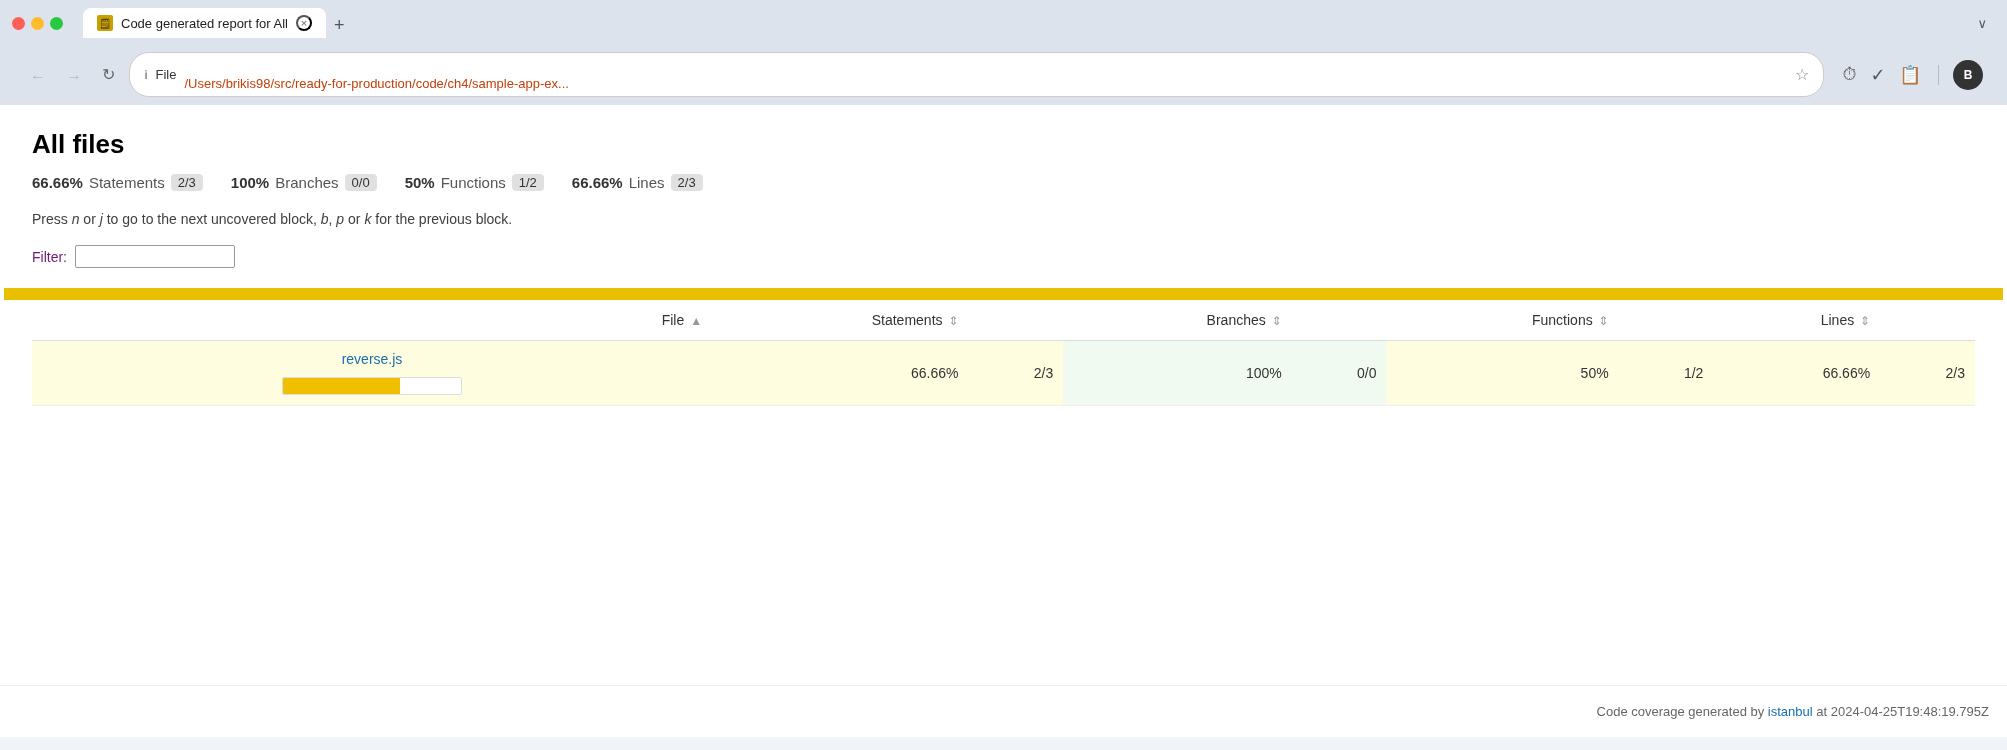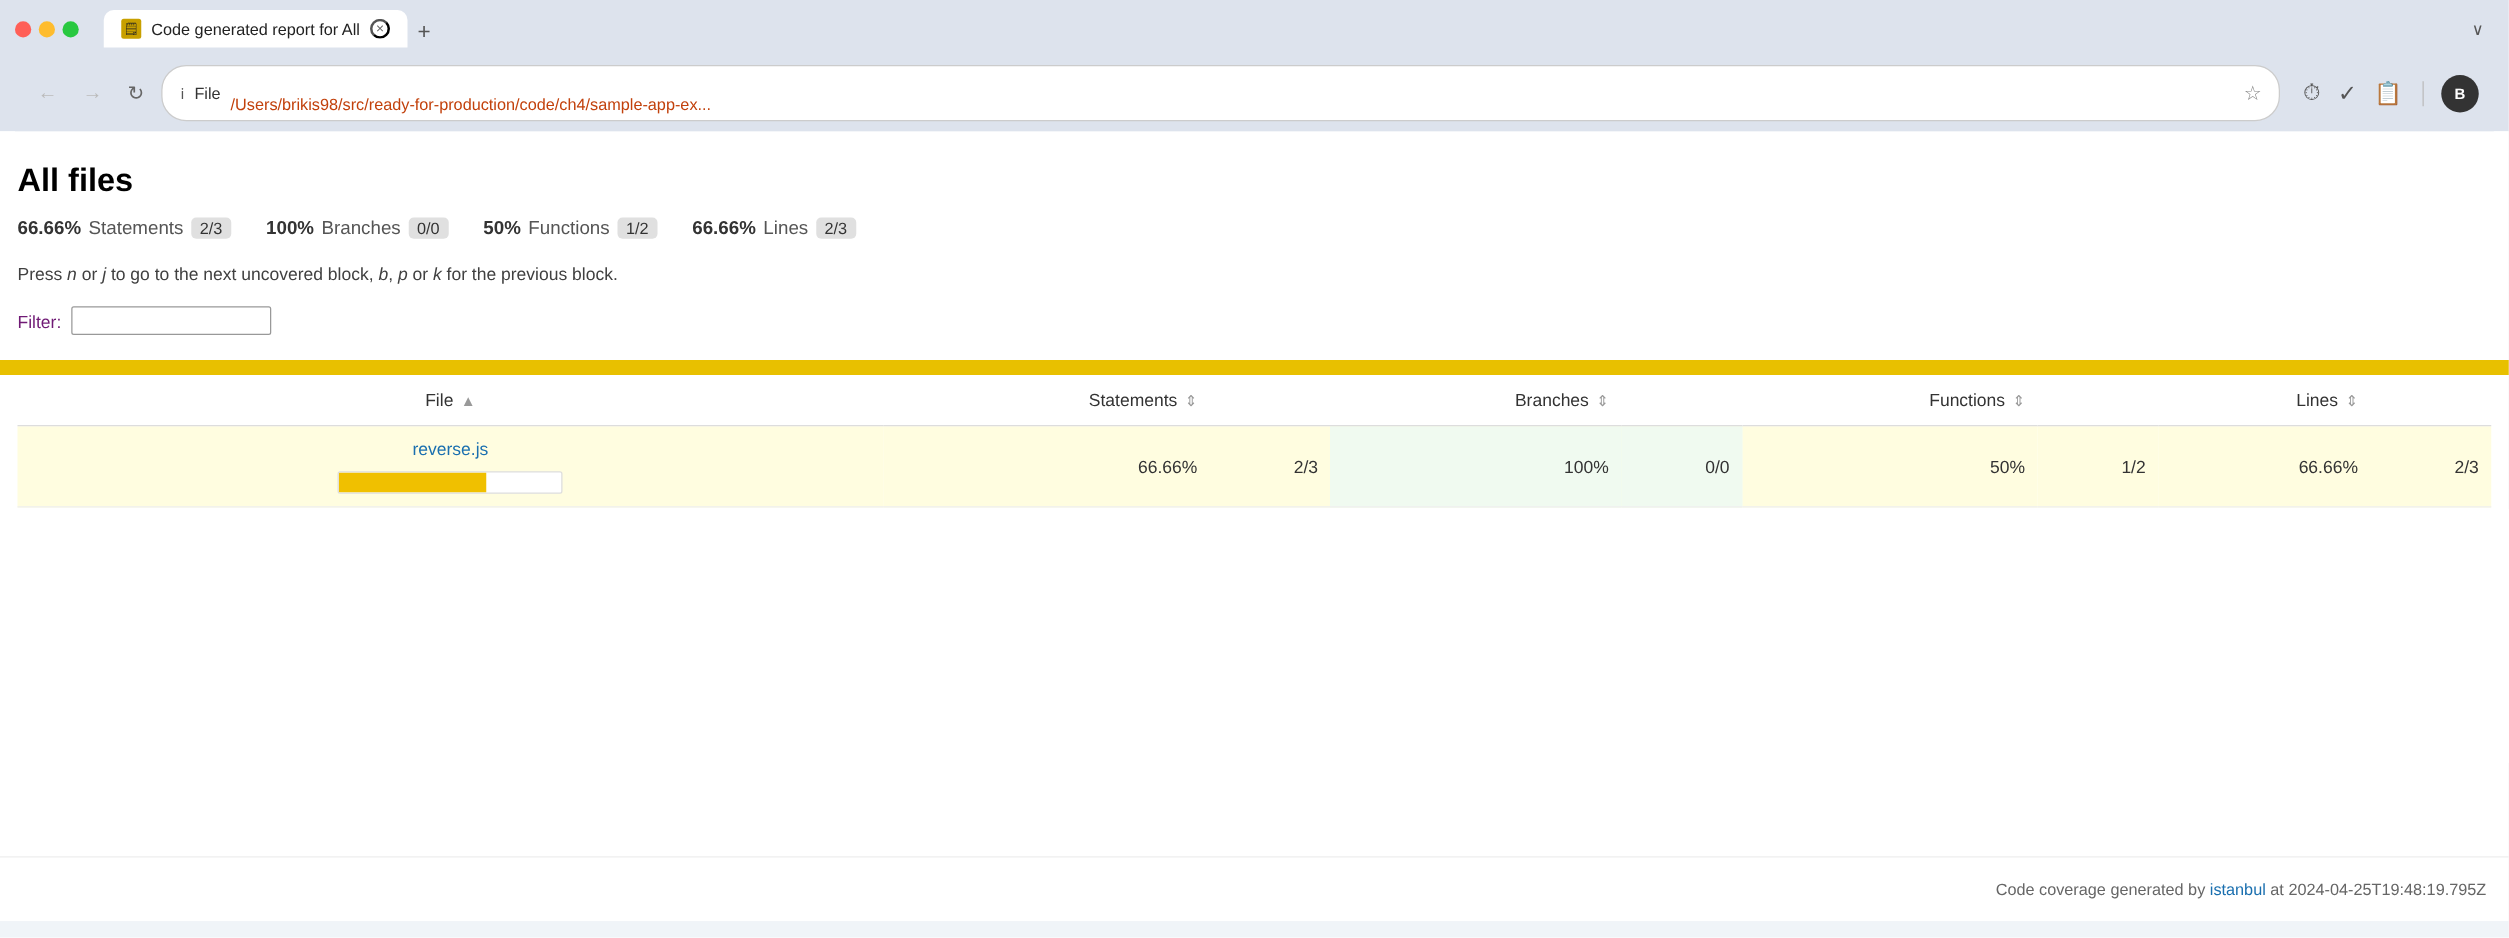--- a/index.html
+++ b/index.html
@@ -84,21 +84,21 @@
     .profile-avatar {
       width: 30px; height: 30px; border-radius: 50%; background: #333;
       display: flex; align-items: center; justify-content: center;
       color: white; font-size: 12px; font-weight: bold; cursor: pointer;
     }
     .divider-v { width: 1px; height: 20px; background: #bbb; margin: 0 4px; }
 
     
     .page-content {
       background: white;
-      padding: 24px 14px;
+      padding: 24px 32px;
       min-height: 580px;
     }
 
     .page-title {
       font-size: 26px; font-weight: 700; color: #000; margin-bottom: 14px;
     }
 
     .coverage-summary {
       display: flex; align-items: center; gap: 0; margin-bottom: 20px; flex-wrap: wrap;
       font-size: 15px;
@@ -131,21 +131,21 @@
     }
 
     
     .coverage-table {
       width: 100%; border-collapse: collapse; margin-top: 0;
     }
     .coverage-table thead tr {
       border-bottom: 1px solid #ddd;
     }
     .coverage-table th {
-      text-align: center; padding: 12px 10px; font-size: 14px; color: #333;
+      text-align: right; padding: 12px 10px; font-size: 14px; color: #333;
       font-weight: 500; background: white; border-bottom: 1px solid #ddd;
     }
     .coverage-table th.right { text-align: right; }
     .sort-icon { color: #999; font-size: 12px; margin-left: 2px; }
 
     .coverage-table td {
       padding: 10px 10px; font-size: 14px; color: #333; vertical-align: middle; flex-direction: column;
     }
     .coverage-table tbody tr {
       border-bottom: 1px solid #eee;

